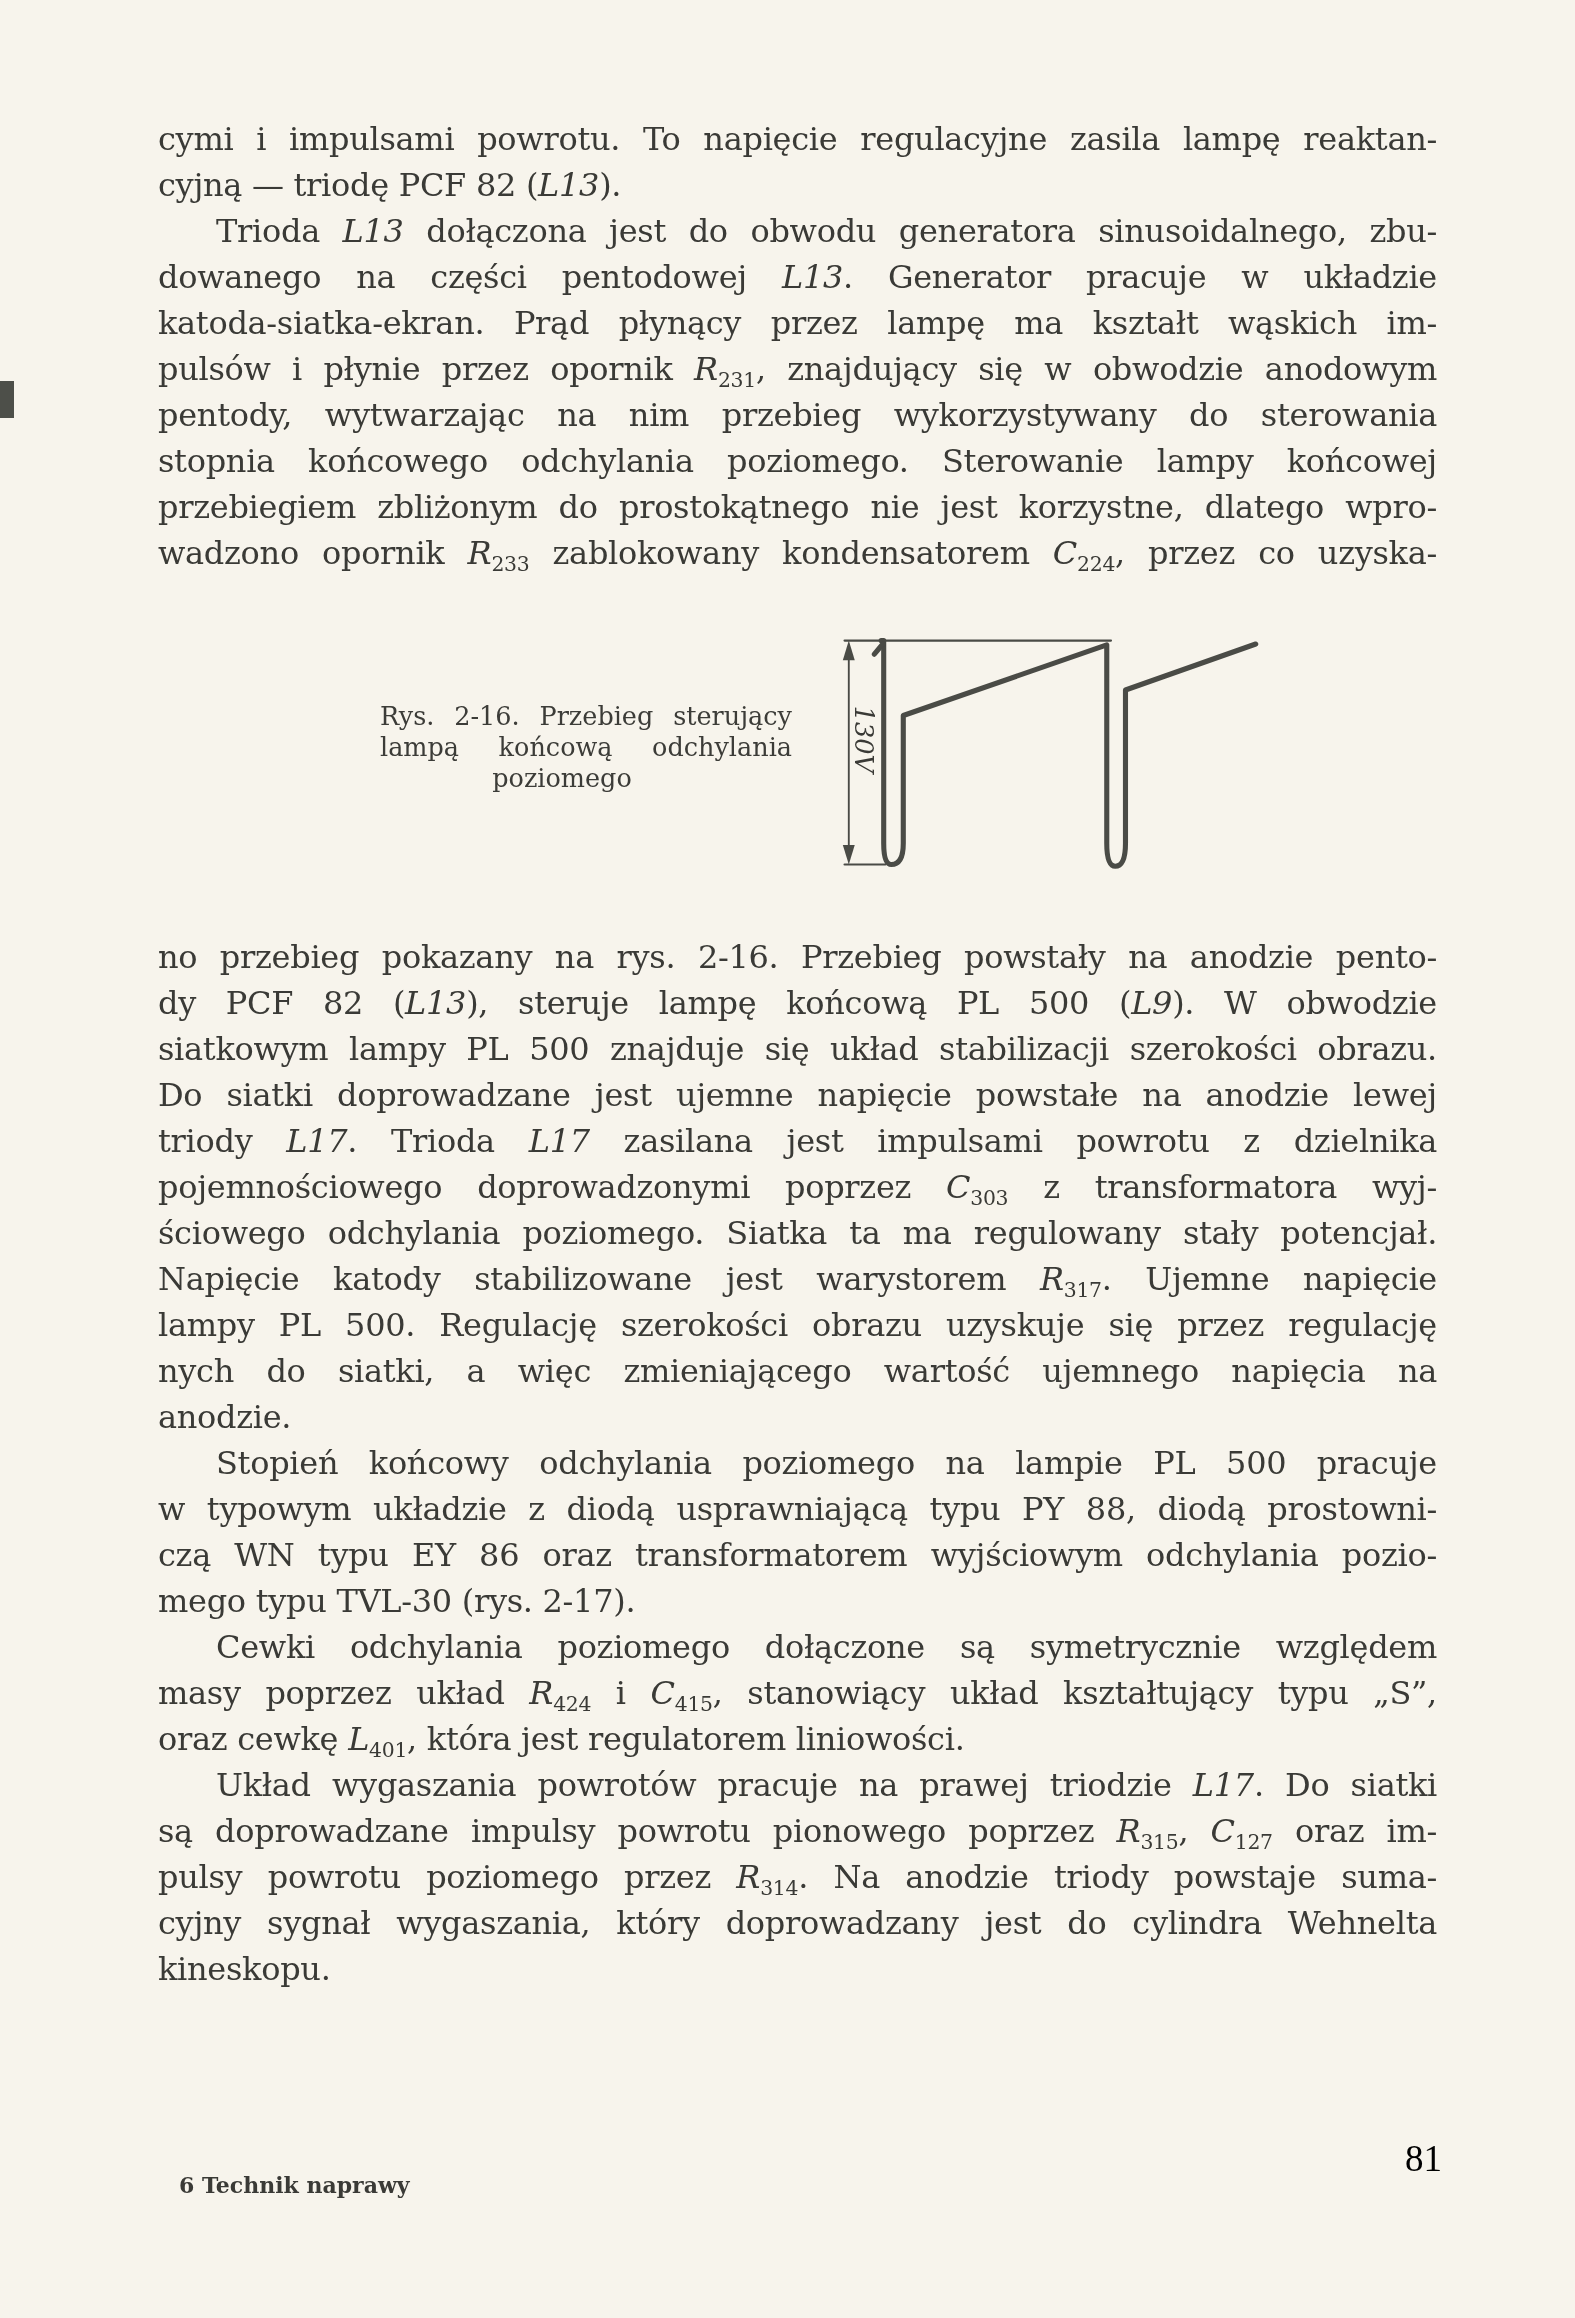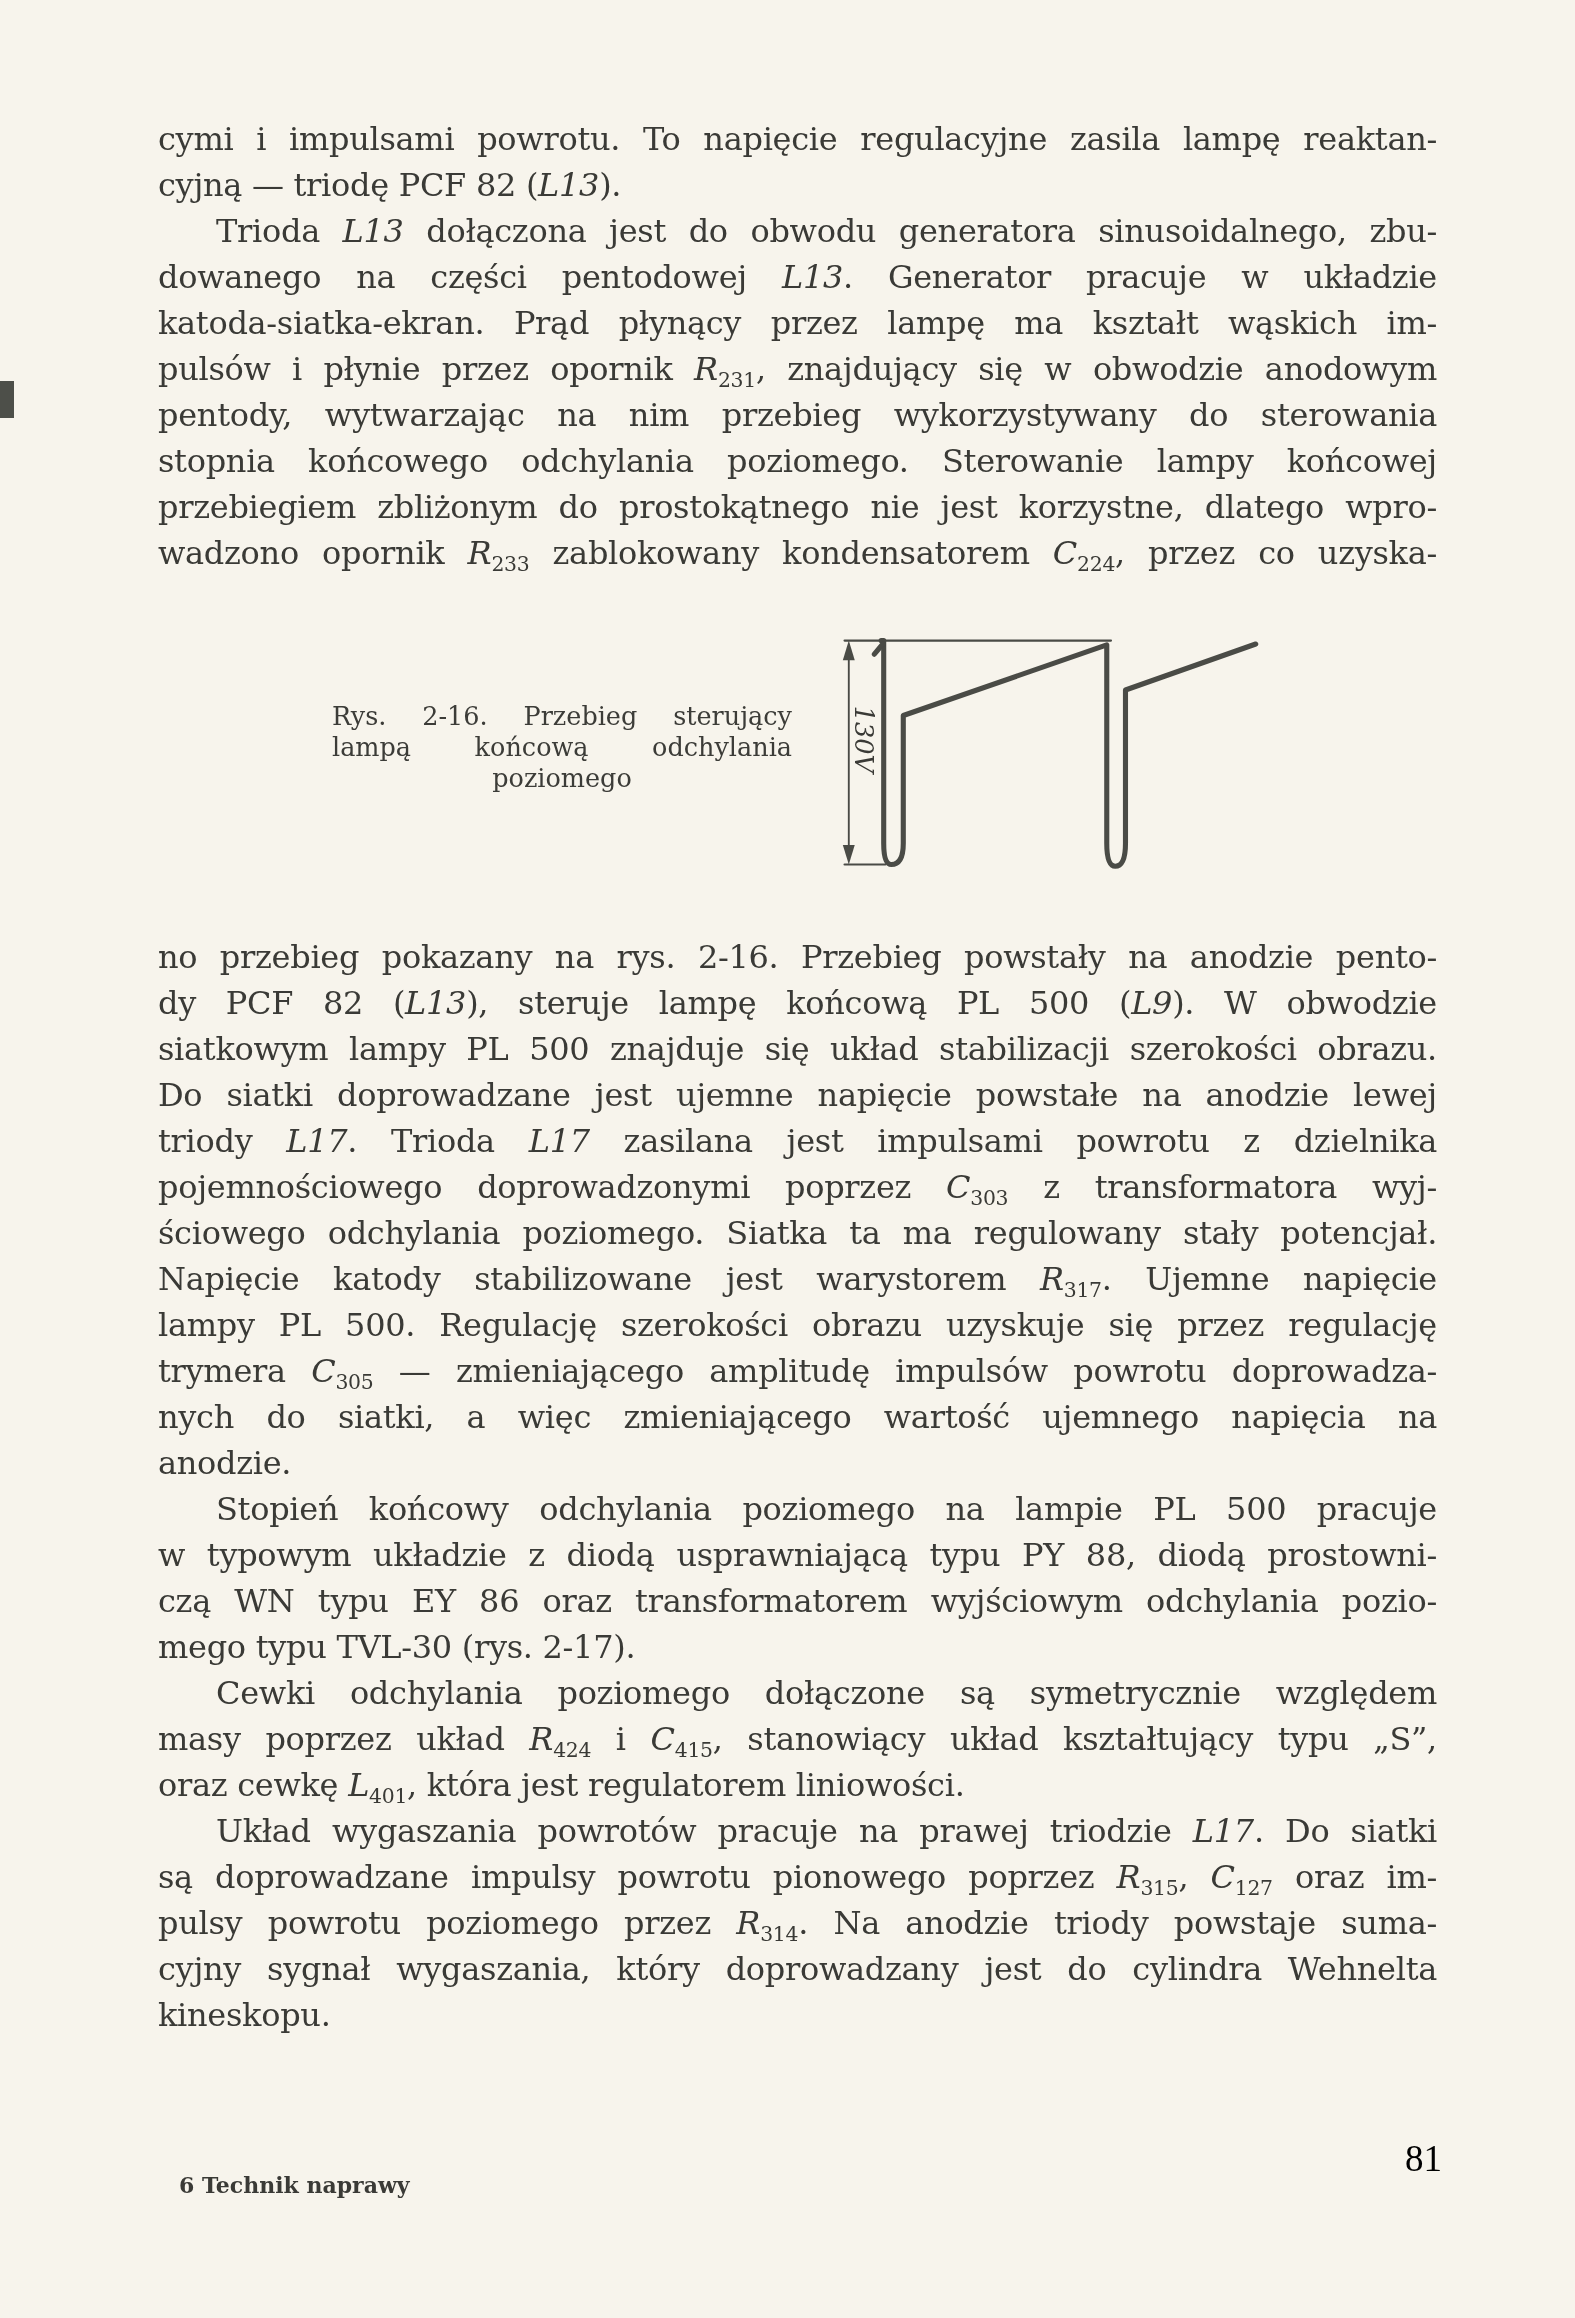--- a/index.html
+++ b/index.html
@@ -26,21 +26,21 @@
   .indent { padding-left: 58px; }
   i { font-style: italic; }
   sub { font-size: 20.4px; vertical-align: -6.8px; line-height: 0; }
   #block1 { top: 116px; }
   #block2 { top: 934px; }
   .caption {
     position: absolute; left: 332px; top: 701px; width: 460px;
     font-size: 25.5px; line-height: 31px; color: #3c3c38;
   }
   .caption .cl { display: block; white-space: nowrap; }
-  .caption .j { text-align: justify; text-align-last: justify; }
+  .caption .j { text-align: justify; text-align-last: justify; margin-left: 48px; }
   .caption .c { text-align: center; }
   .figure { position: absolute; left: 0; top: 0; width: 1575px; height: 2319px; pointer-events: none; }
   .footer-left {
     position: absolute; left: 179px; top: 2144px;
     font-size: 22px; font-weight: bold; color: #3a3a36; margin-top: 28px;
   }
   .footer-right {
     position: absolute; left: 1405px; top: 2137px;
     font-size: 37px; color: #000000; font-family: Liberation Serif, serif;
   }
@@ -86,21 +86,20 @@
 <div class="text-block" id="block2">
   <span class="line"><span>no przebieg pokazany na rys. 2-16. Przebieg powstały na anodzie pento-</span></span>
   <span class="line"><span>dy PCF 82 (</span><i>L13</i><span>), steruje lampę końcową PL 500 (</span><i>L9</i><span>). W obwodzie</span></span>
   <span class="line"><span>siatkowym lampy PL 500 znajduje się układ stabilizacji szerokości obrazu.</span></span>
   <span class="line"><span>Do siatki doprowadzane jest ujemne napięcie powstałe na anodzie lewej</span></span>
   <span class="line"><span>triody </span><i>L17</i><span>. Trioda </span><i>L17</i><span> zasilana jest impulsami powrotu z dzielnika</span></span>
   <span class="line"><span>pojemnościowego doprowadzonymi poprzez </span><i>C</i><sub>303</sub><span> z transformatora wyj-</span></span>
   <span class="line"><span>ściowego odchylania poziomego. Siatka ta ma regulowany stały potencjał.</span></span>
   <span class="line"><span>Napięcie katody stabilizowane jest warystorem </span><i>R</i><sub>317</sub><span>. Ujemne napięcie</span></span>
   <span class="line"><span>lampy PL 500. Regulację szerokości obrazu uzyskuje się przez regulację</span></span>
-  <span class="line"><span>trymera </span><i>C</i><sub>305</sub><span> — zmieniającego amplitudę impulsów powrotu doprowadza-</span></span>
   <span class="line"><span>nych do siatki, a więc zmieniającego wartość ujemnego napięcia na</span></span>
   <span class="line last"><span>anodzie.</span></span>
   <span class="line indent"><span>Stopień końcowy odchylania poziomego na lampie PL 500 pracuje</span></span>
   <span class="line"><span>w typowym układzie z diodą usprawniającą typu PY 88, diodą prostowni-</span></span>
   <span class="line"><span>czą WN typu EY 86 oraz transformatorem wyjściowym odchylania pozio-</span></span>
   <span class="line last"><span>mego typu TVL-30 (rys. 2-17).</span></span>
   <span class="line indent"><span>Cewki odchylania poziomego dołączone są symetrycznie względem</span></span>
   <span class="line"><span>masy poprzez układ </span><i>R</i><sub>424</sub><span> i </span><i>C</i><sub>415</sub><span>, stanowiący układ kształtujący typu „S”,</span></span>
   <span class="line last"><span>oraz cewkę </span><i>L</i><sub>401</sub><span>, która jest regulatorem liniowości.</span></span>
   <span class="line indent"><span>Układ wygaszania powrotów pracuje na prawej triodzie </span><i>L17</i><span>. Do siatki</span></span>

